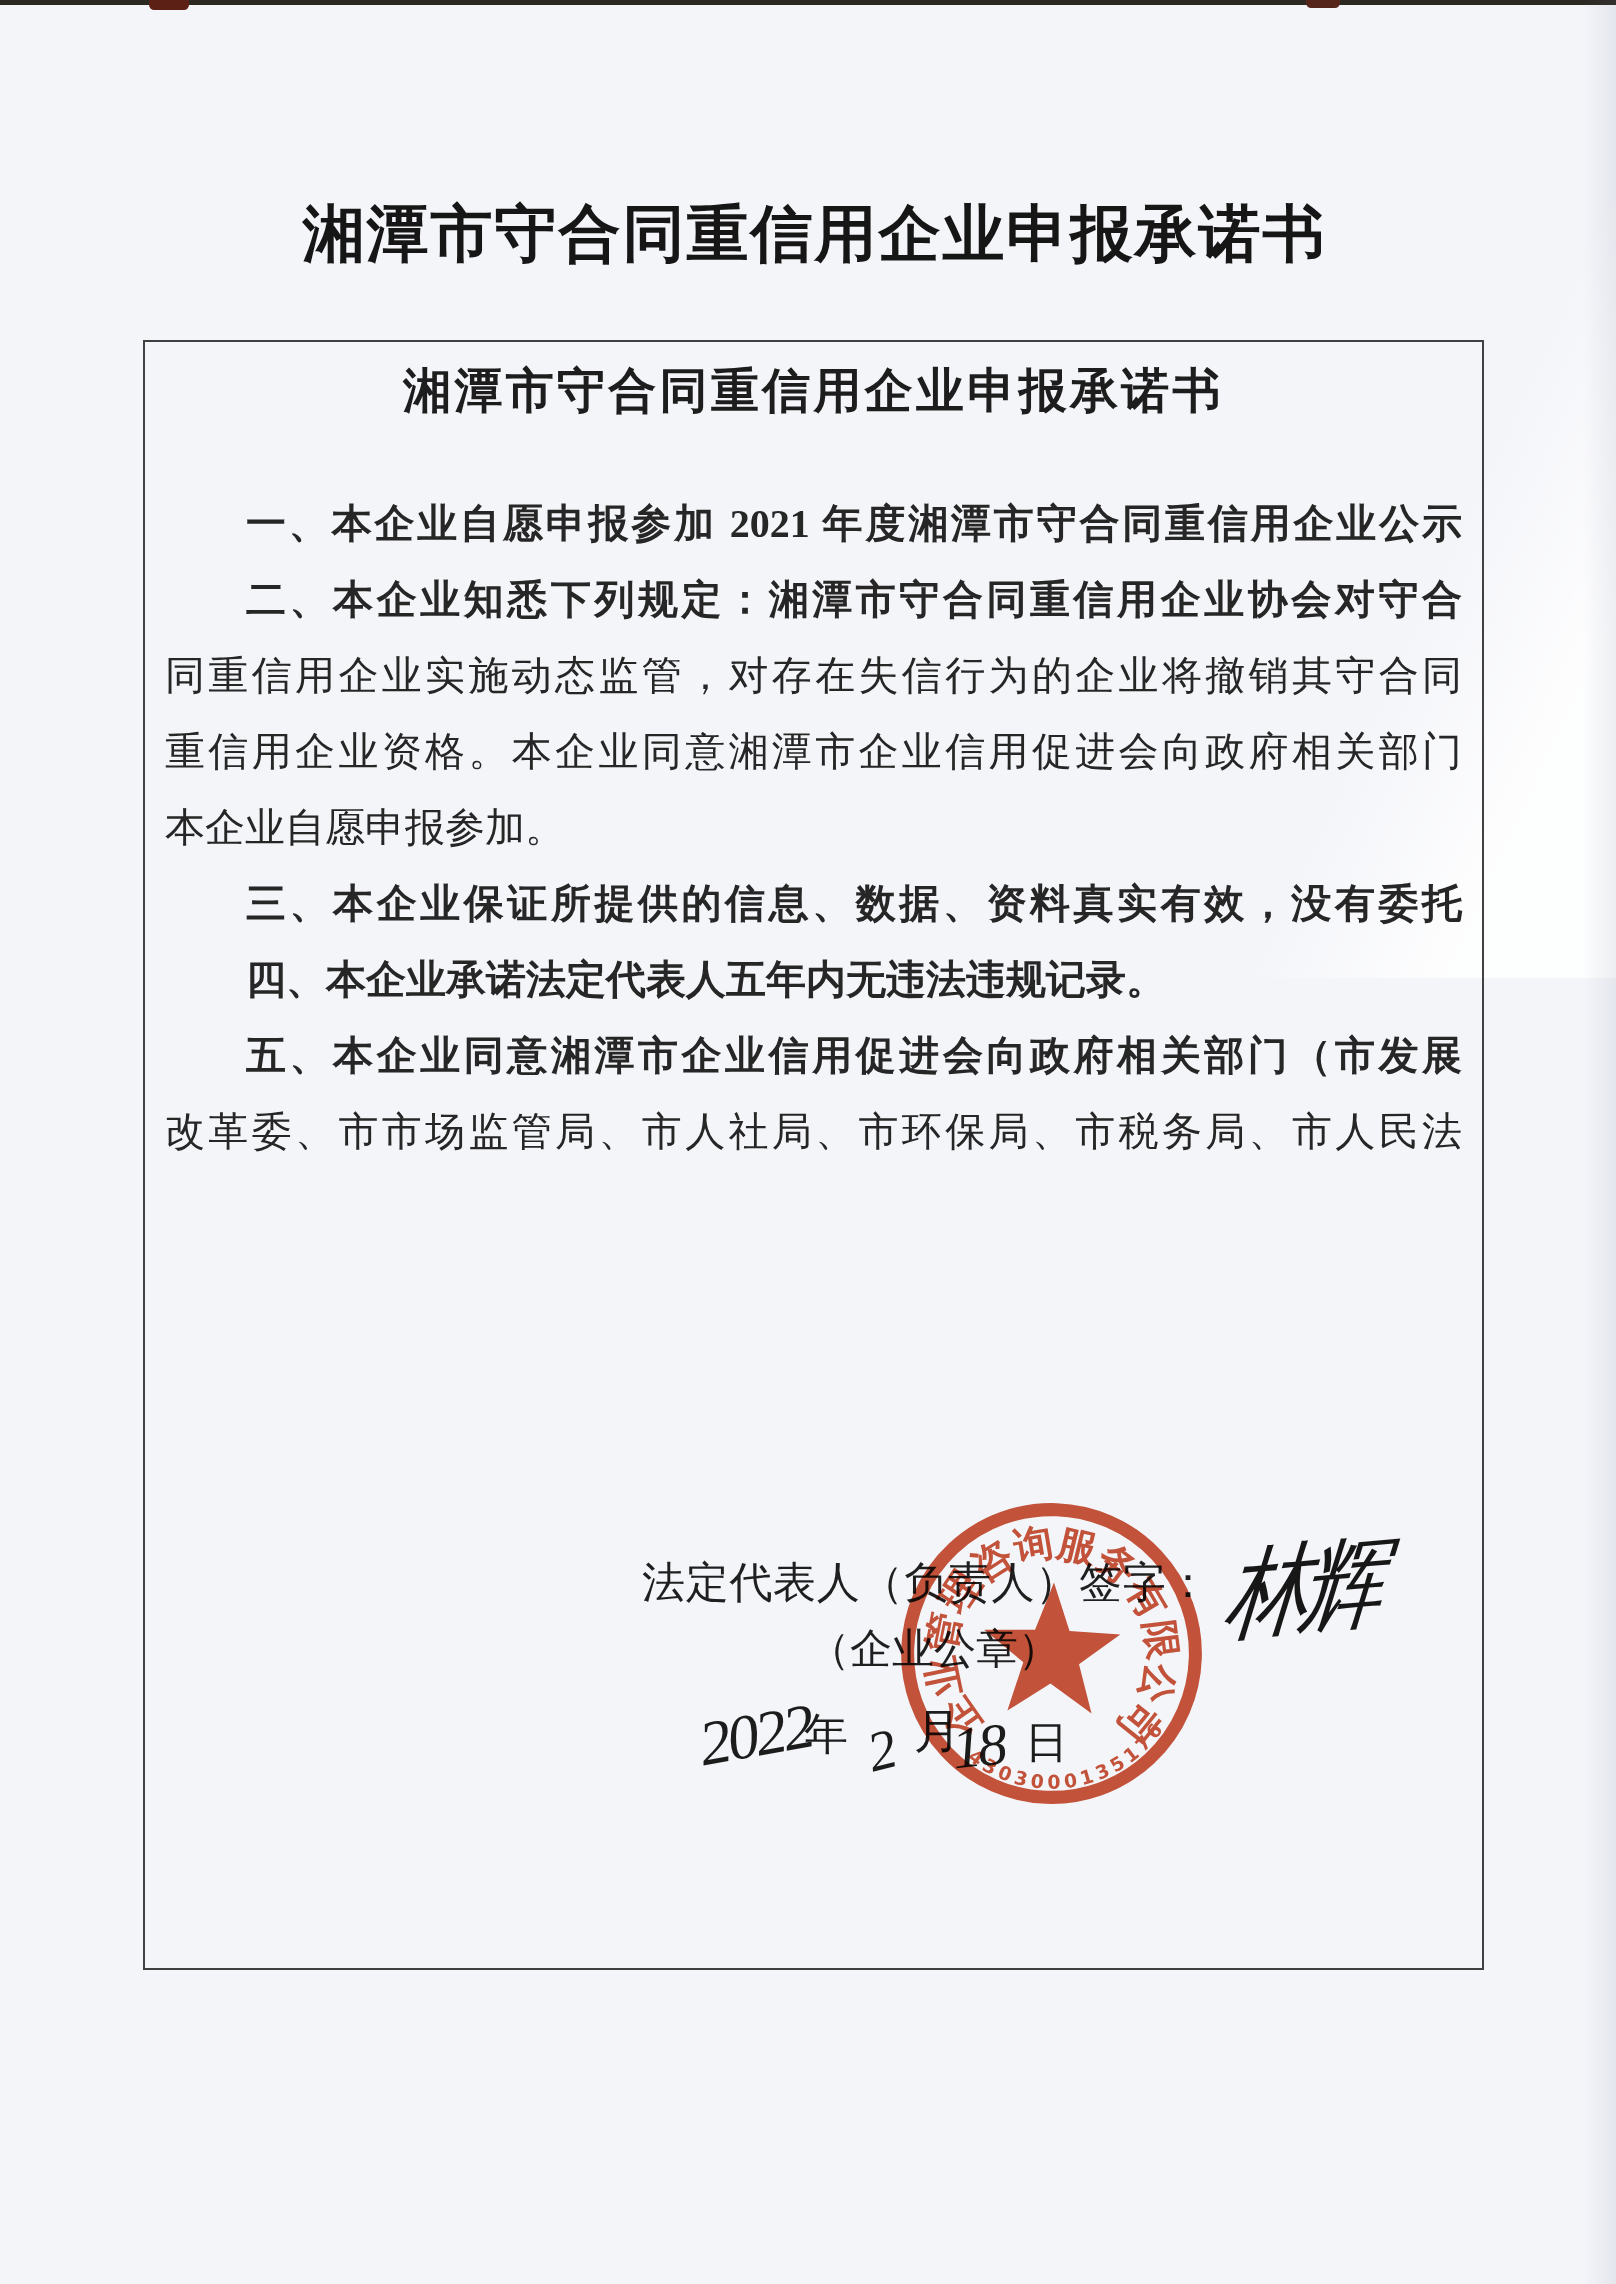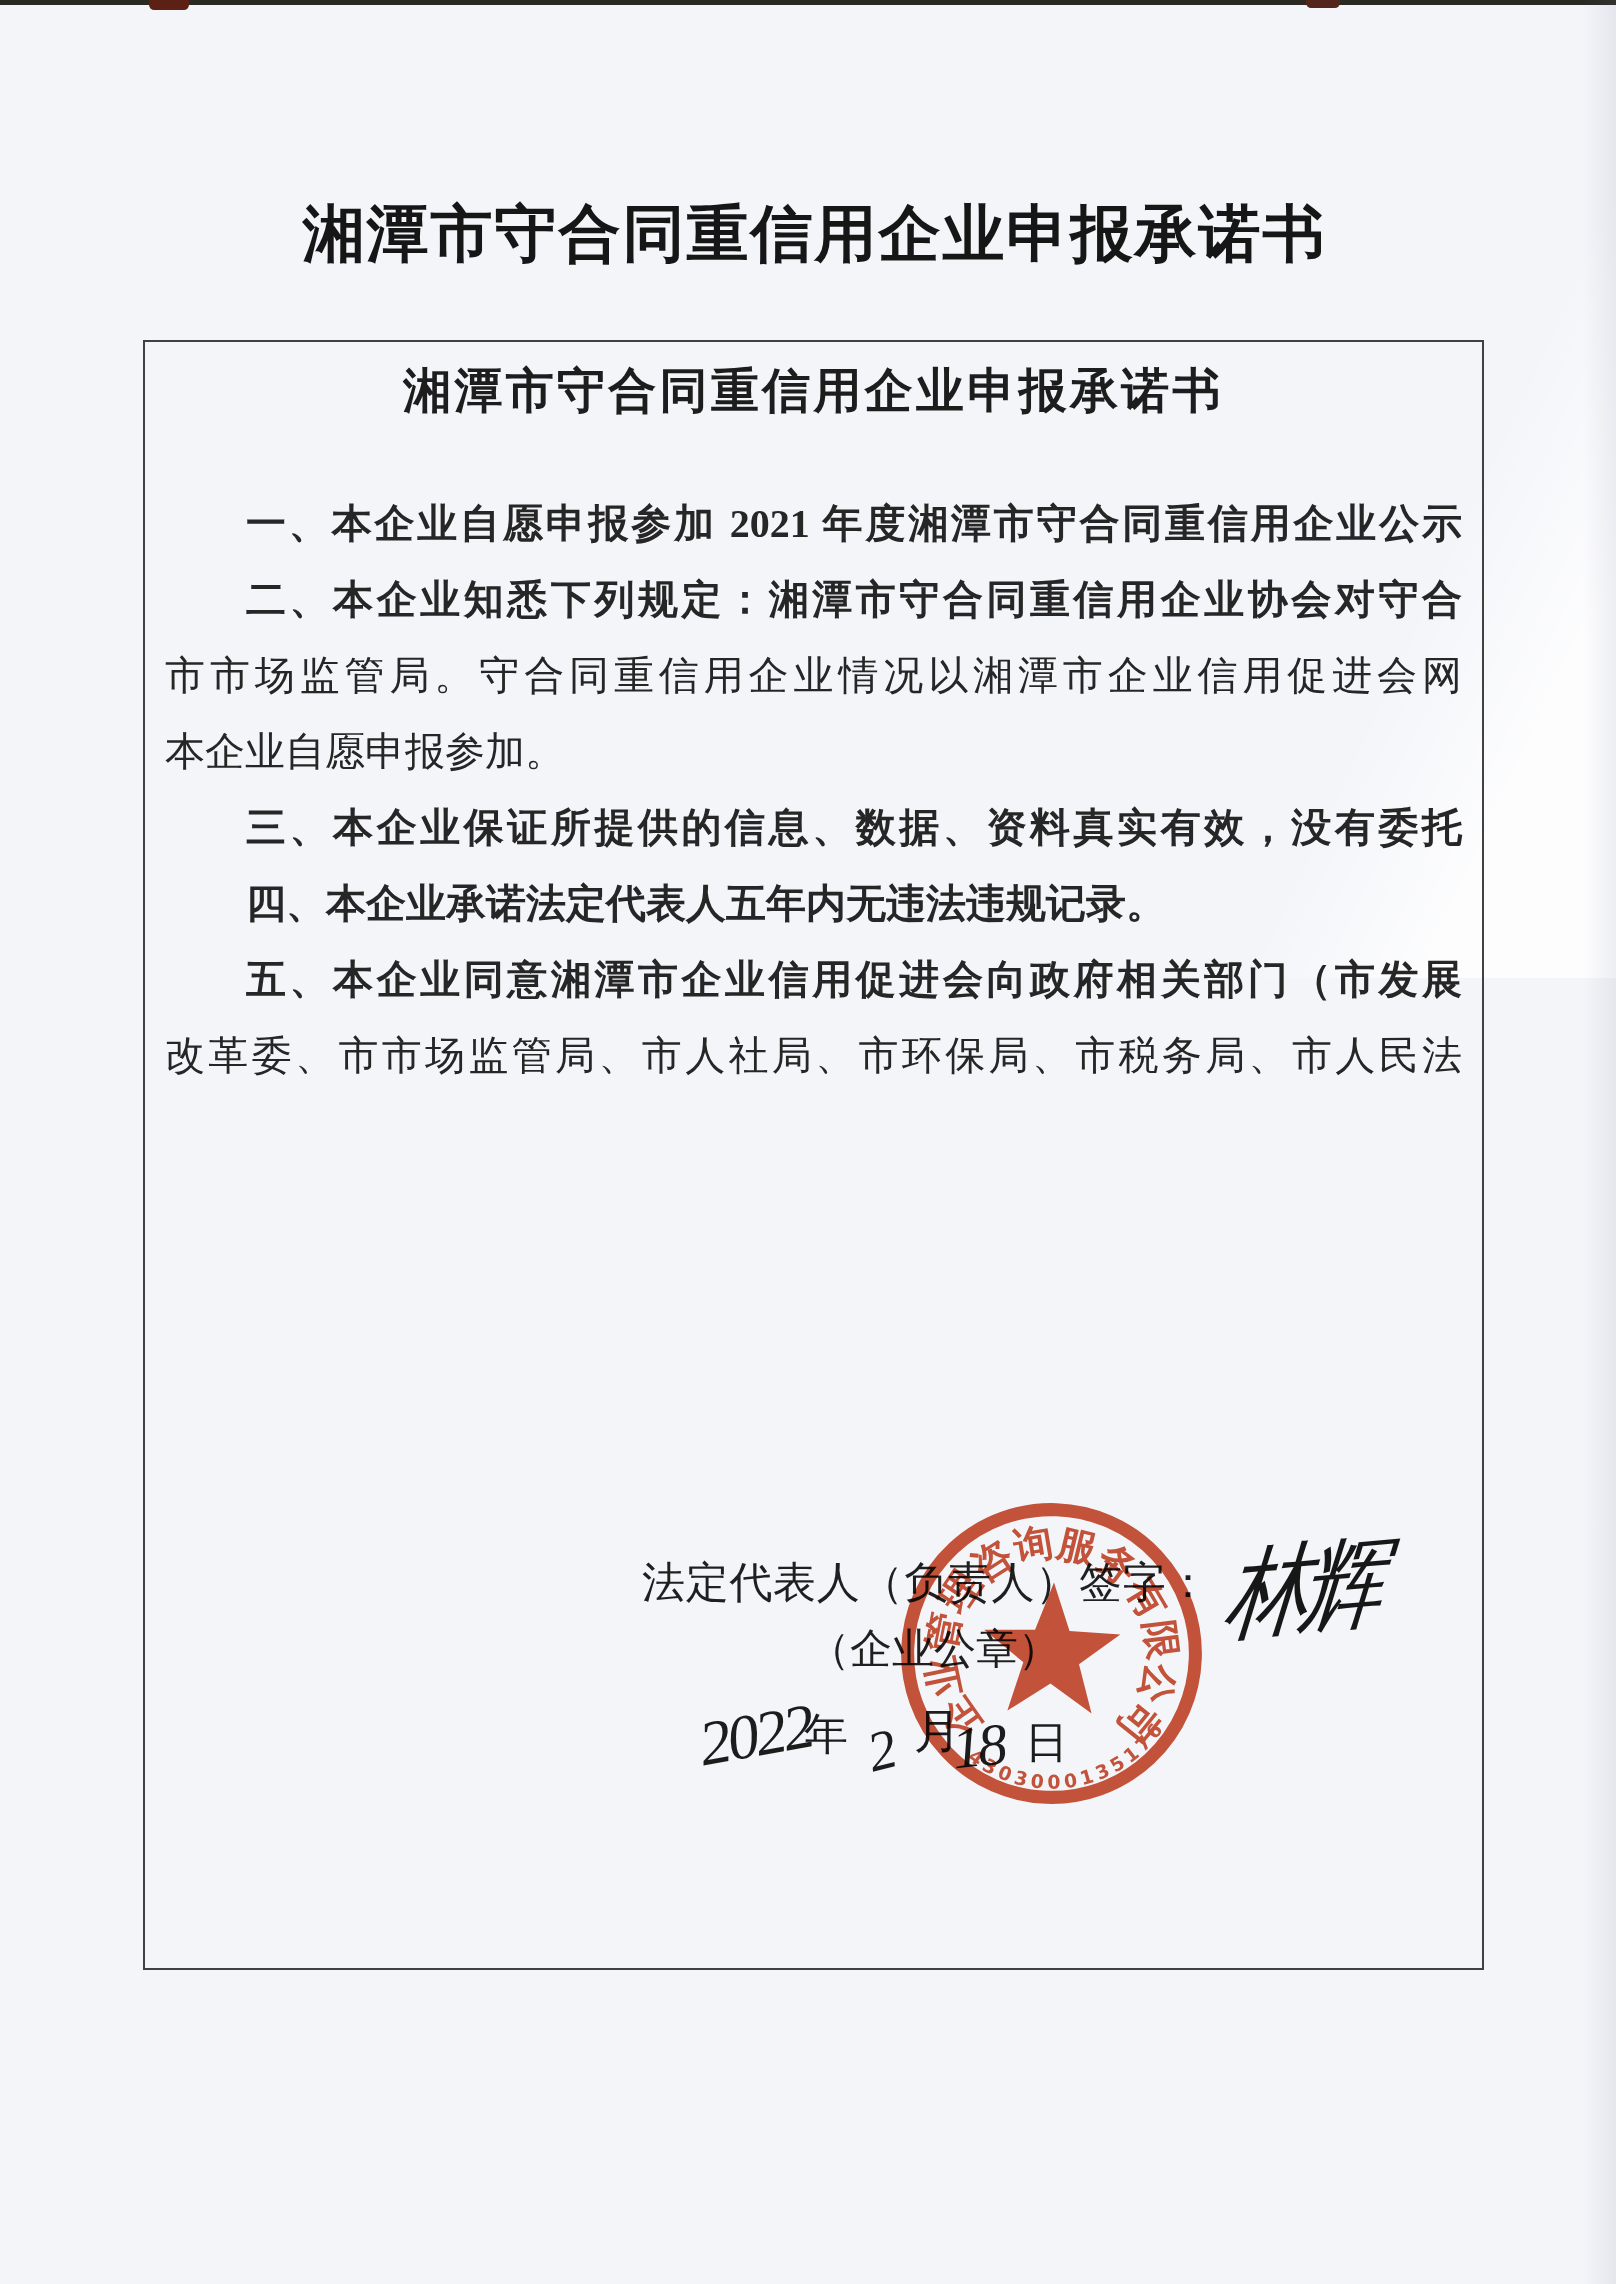--- a/index.html
+++ b/index.html
@@ -63,21 +63,22 @@
   <div class="corner-light"></div>
   <div class="right-shade"></div>
 
   <div class="main-title">湘潭市守合同重信用企业申报承诺书</div>
 
   <div class="doc-box">
     <div class="inner-title">湘潭市守合同重信用企业申报承诺书</div>
     <div class="body-text" id="body-text">
         <div class="line first fill">一、本企业自愿申报参加 2021 年度湘潭市守合同重信用企业公示</div>
         <div class="line first fill">二、本企业知悉下列规定：湘潭市守合同重信用企业协会对守合</div>
-        <div class="line fill">市市场监管局。守合同重信用企业情况以湘潭市企业信用促进会网</div>
+        <div class="line fill">同重信用企业实施动态监管，对存在失信行为的企业将撤销其守合同</div>
+        <div class="line fill">重信用企业资格。本企业同意湘潭市企业信用促进会向政府相关部门</div>
         <div class="line">本企业自愿申报参加。</div>
         <div class="line first fill">三、本企业保证所提供的信息、数据、资料真实有效，没有委托</div>
         <div class="line first">四、本企业承诺法定代表人五年内无违法违规记录。</div>
         <div class="line first fill">五、本企业同意湘潭市企业信用促进会向政府相关部门（市发展</div>
         <div class="line fill">改革委、市市场监管局、市人社局、市环保局、市税务局、市人民法</div>
       </div>
   </div>
 
   <div class="sign-label">法定代表人（负责人）签字：</div>
   <div class="signature">林辉</div>

